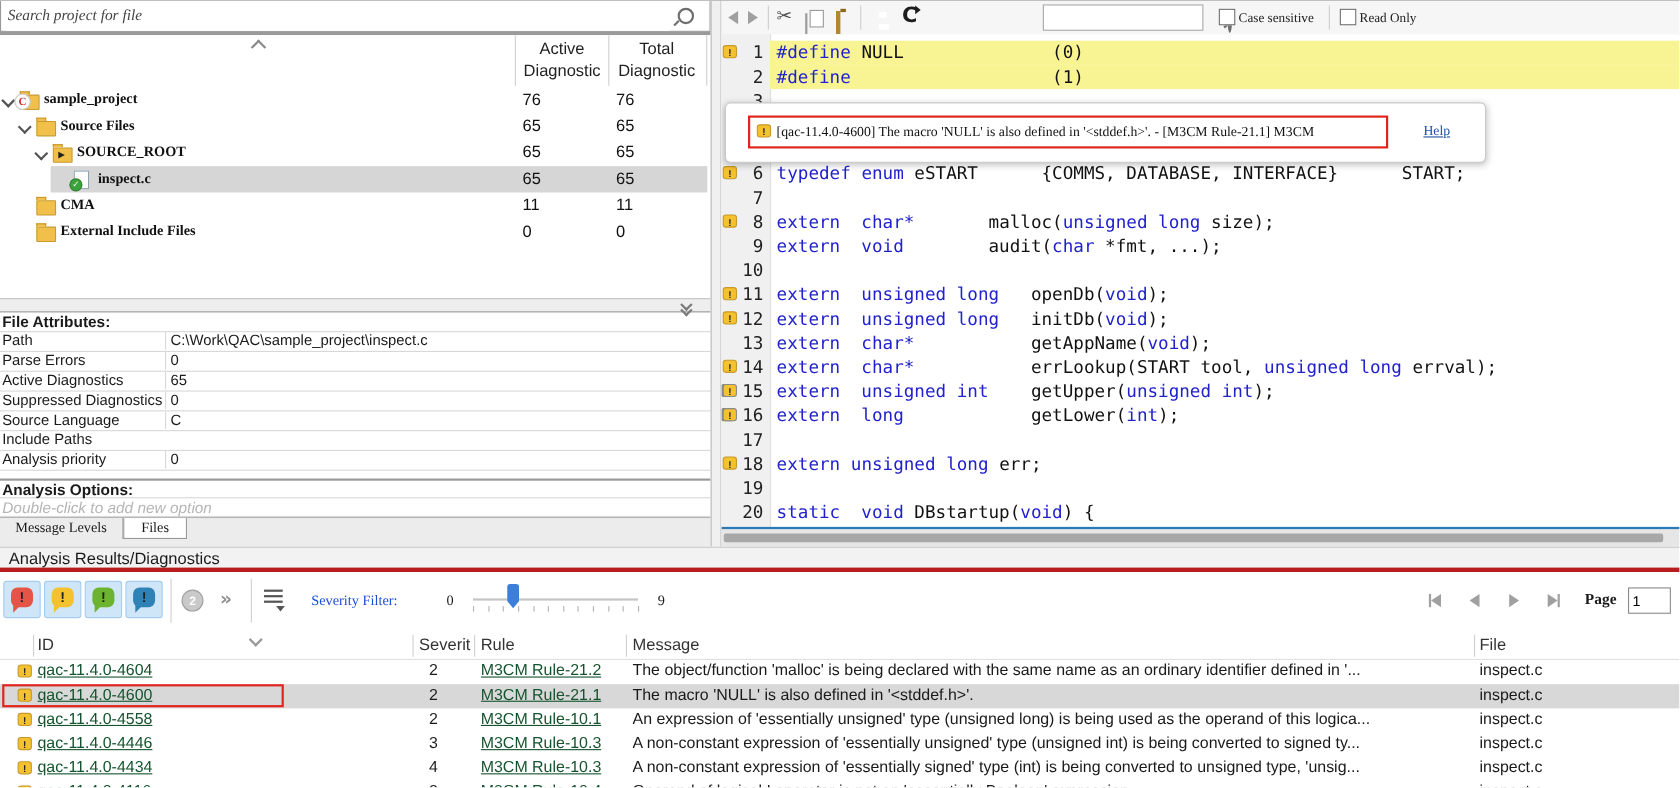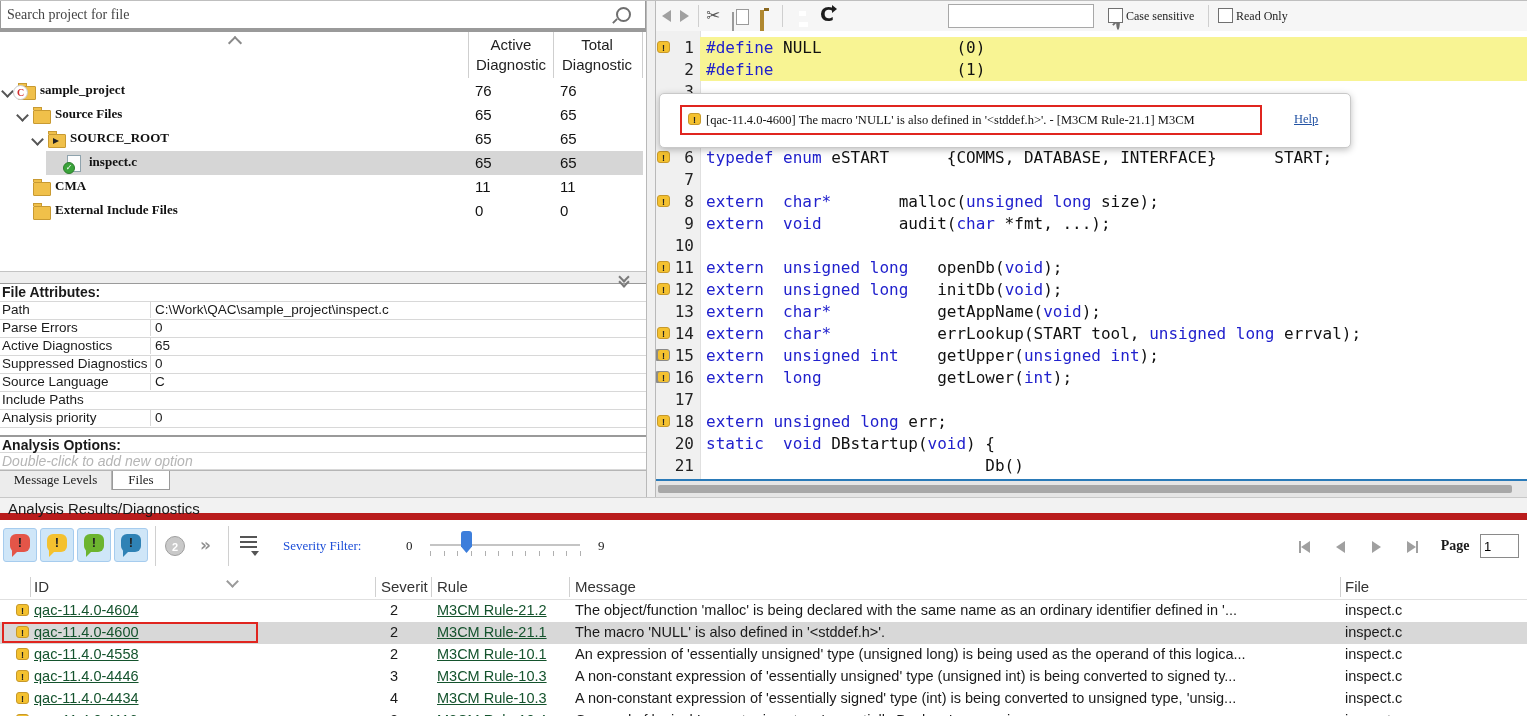--- a/index.html
+++ b/index.html
@@ -8,21 +8,21 @@
        border-top:1px solid #bfbfbf;box-sizing:border-box;}
   .abs{position:absolute;}
 
   
   #left{position:absolute;left:0;top:0;width:646px;height:496px;background:#fff;}
   #vsplit{position:absolute;left:646px;top:0;width:10px;height:496px;background:#f0f0f0;
           border-left:1px solid #b9b9b9;border-right:1px solid #b9b9b9;box-sizing:border-box;}
   #proj-search{position:absolute;left:0;top:0;width:646px;height:28px;border:1px solid #9a9a9a;
           border-top:none;box-sizing:border-box;background:#fff;}
   #proj-search input{width:600px;height:24px;border:none;outline:none;margin:1px 0 0 4px;
-          font-family:"Liberation Serif","DejaVu Serif",serif;font-size:14px;color:#0c4a6e;}
+          font-family:"Liberation Serif","DejaVu Serif",serif;font-size:14px;color:#0c4a6e;font-style:italic;}
   #proj-search input::placeholder{color:#444;opacity:1;}
   .mag{width:11px;height:11px;border:2px solid #6f6f6f;border-radius:50%;position:relative;}
   .mag::after{content:"";position:absolute;width:2px;height:6px;background:#6f6f6f;left:-4px;top:9px;
           transform:rotate(45deg);}
   #proj-search .mag{position:absolute;right:14px;top:6px;}
   #tree-hd-rule{position:absolute;left:0;top:28px;width:646px;height:3px;background:#9a9a9a;}
 
   #tree{position:absolute;left:0;top:31px;width:646px;height:239px;overflow:hidden;background:#fff;}
   .colline{position:absolute;top:0;width:1px;height:46px;background:#cfcfcf;}
   .colhead{position:absolute;top:3px;width:86px;text-align:center;font-size:15px;color:#222;line-height:20px;}
@@ -131,21 +131,21 @@
        font-size:12.5px;color:#111;white-space:nowrap;}
   #tthelp{position:absolute;left:634px;top:18px;font-family:"Liberation Serif","DejaVu Serif",serif;
        font-size:12.5px;color:#2353a4;text-decoration:underline;cursor:pointer;}
   #hscroll{position:absolute;left:0;bottom:0;right:0;height:16px;background:#e6e6e6;
        border-top:2px solid #2a7ab8;}
   #hthumb{position:absolute;left:2px;top:4px;height:8px;width:98%;background:#a8a8a8;border-radius:2px;}
 
   
   #results{position:absolute;left:0;top:496px;width:1527px;height:220px;background:#fff;}
   #rhead{position:absolute;left:0;top:0;width:1527px;height:23px;background:#f2f2f2;
-       border-top:1px solid #c8c8c8;border-bottom:7px solid #b91c1c;box-sizing:border-box;
+       border-top:1px solid #c8c8c8;border-bottom:4px solid #b91c1c;box-sizing:border-box;
        font-size:15px;line-height:21px;padding-left:8px;}
   #rtools{position:absolute;left:0;top:23px;width:1527px;height:55px;background:#fff;}
   .fbtn{position:absolute;top:8px;width:34px;height:34px;background:#cfe6f8;border:1px solid #a6ccee;
        border-radius:3px;box-sizing:border-box;}
   .fbtn .bigbub{position:absolute;left:6px;top:5px;width:20px;height:18px;border-radius:6px;
        text-align:center;}
   .bigbub i{font-style:normal;font-weight:bold;font-size:13px;line-height:18px;color:#222;display:block;}
   .bigbub::after{content:"";position:absolute;left:2px;bottom:-5px;border-top:6px solid;
        border-right:6px solid transparent;}
   .bigbub.r{background:#e45548;}.bigbub.r::after{border-top-color:#e45548;}
@@ -437,20 +437,24 @@
           <div class="cl">
             <span class="num">17</span>
             <span class="code"></span>
           </div>
           <div class="cl">
             <span class="bub y gut-ico">
               <i>!</i>
             </span>
             <span class="num">18</span>
             <span class="code"><span class="k">extern</span><span> </span><span class="k">unsigned</span><span> </span><span class="k">long</span><span> err;</span></span>
+          </div>
+          <div class="cl">
+            <span class="num">19</span>
+            <span class="code"></span>
           </div>
           <div class="cl">
             <span class="num">20</span>
             <span class="code"><span class="k">static</span><span>  </span><span class="k">void</span><span> DBstartup(</span><span class="k">void</span><span>) {</span></span>
           </div>
           <div class="cl">
             <span class="num">21</span>
             <span class="code"><span>                             Db()</span></span>
           </div>
         </div>

